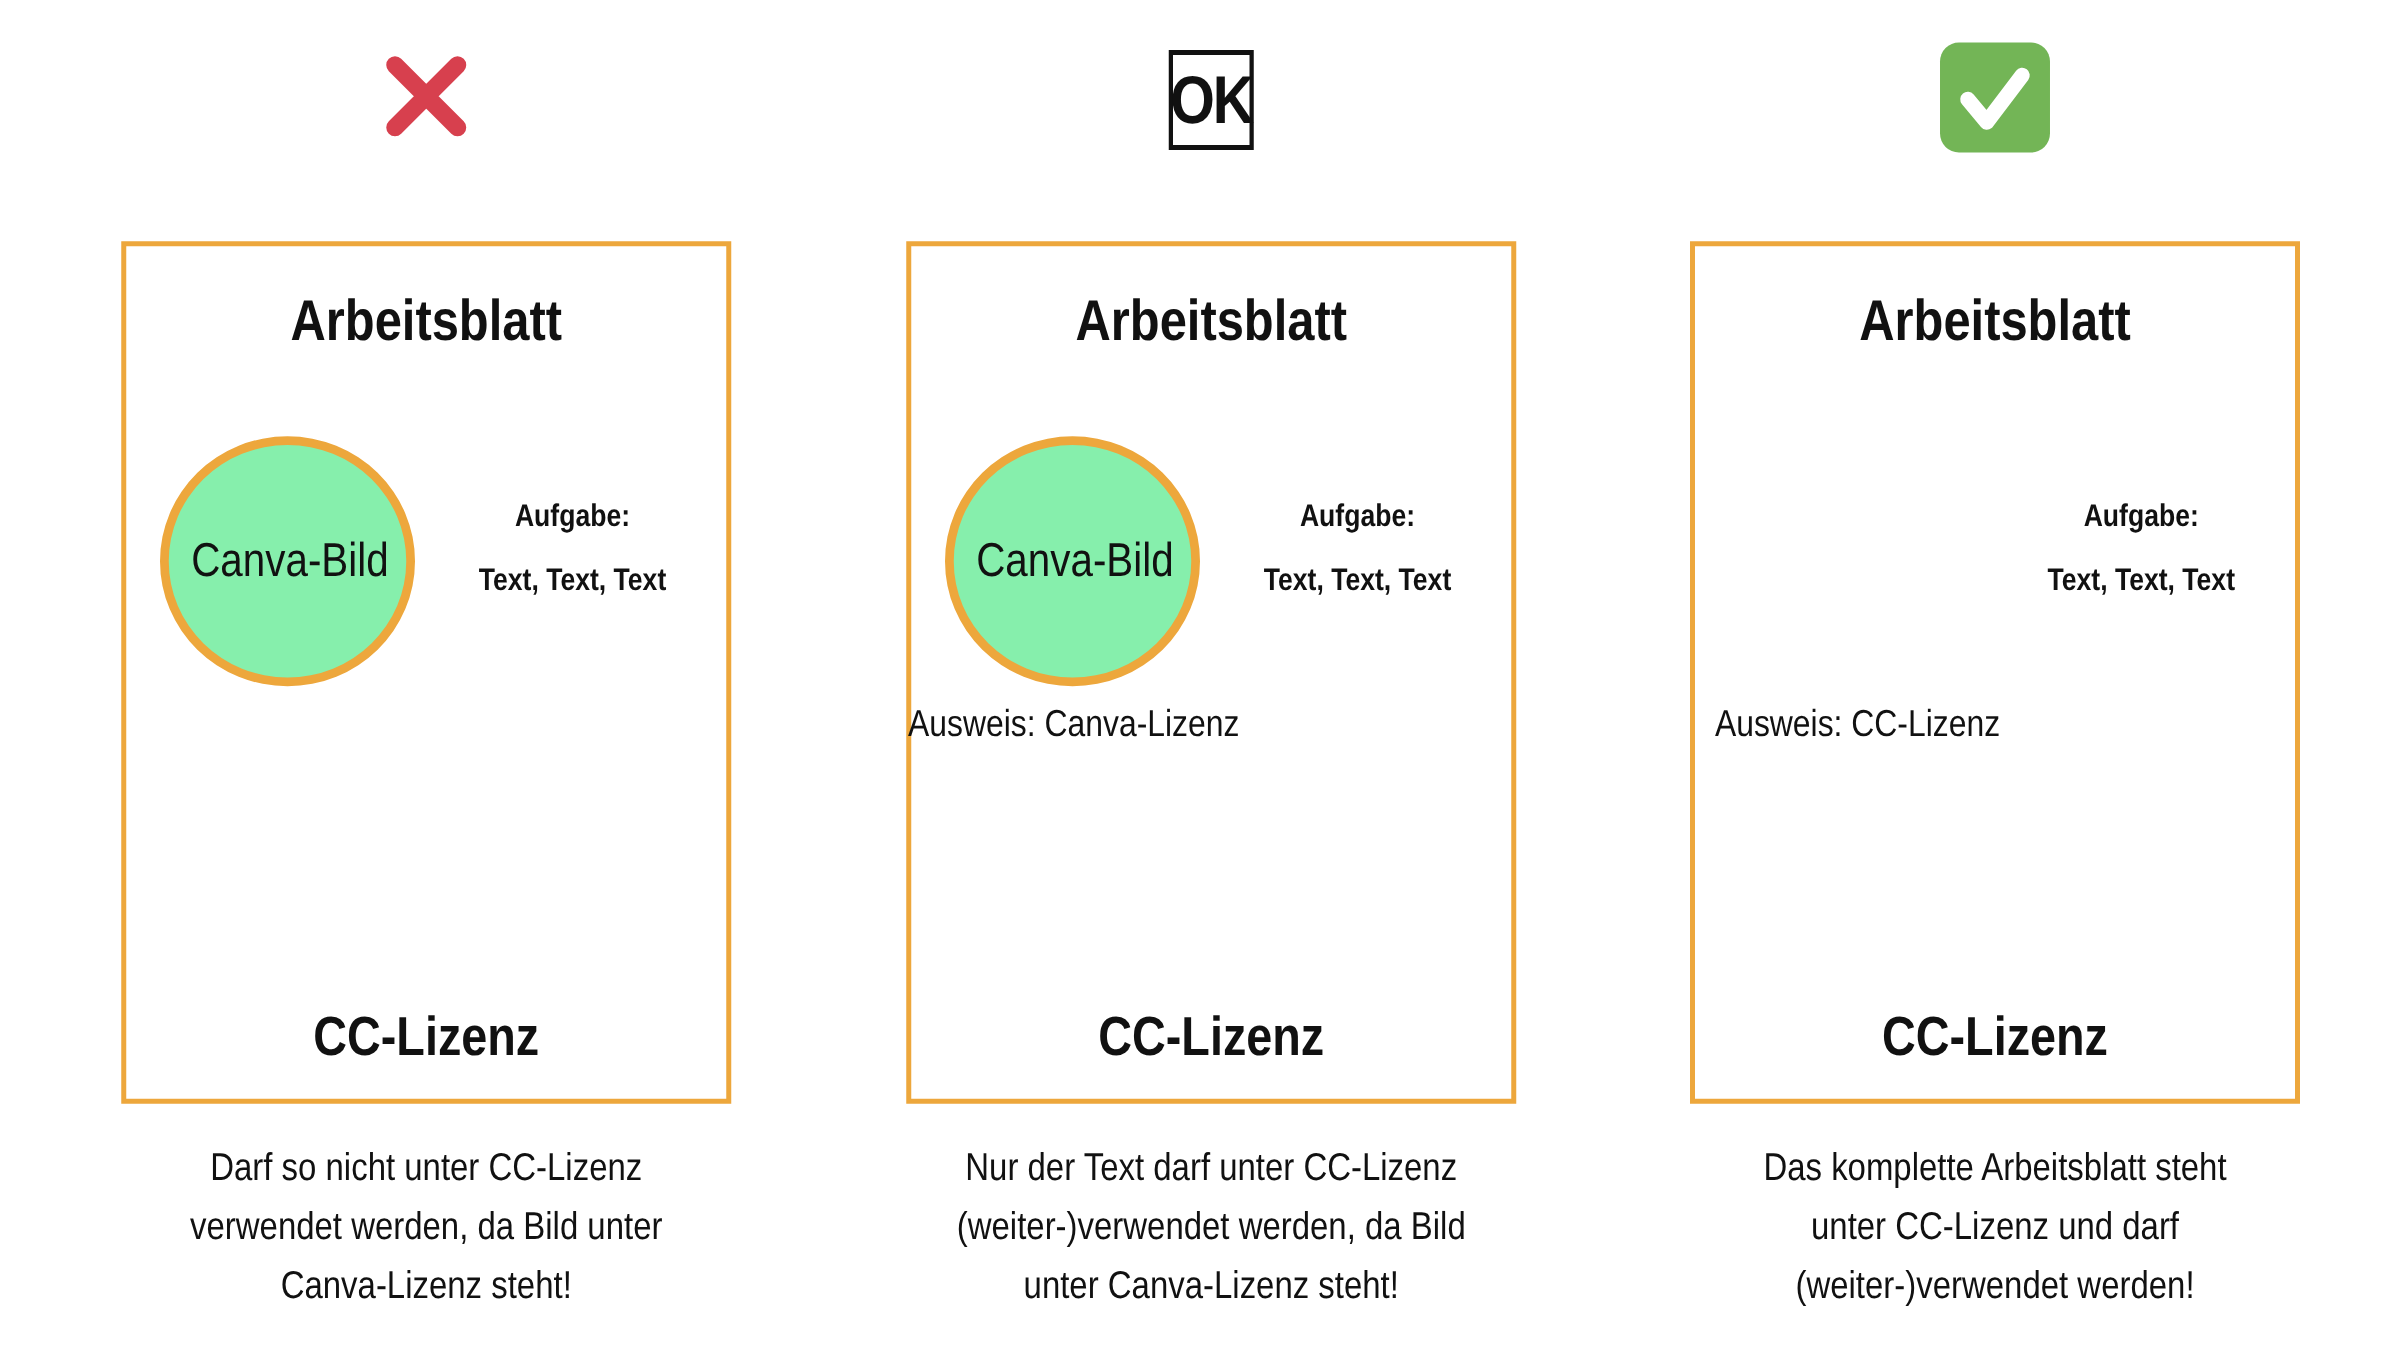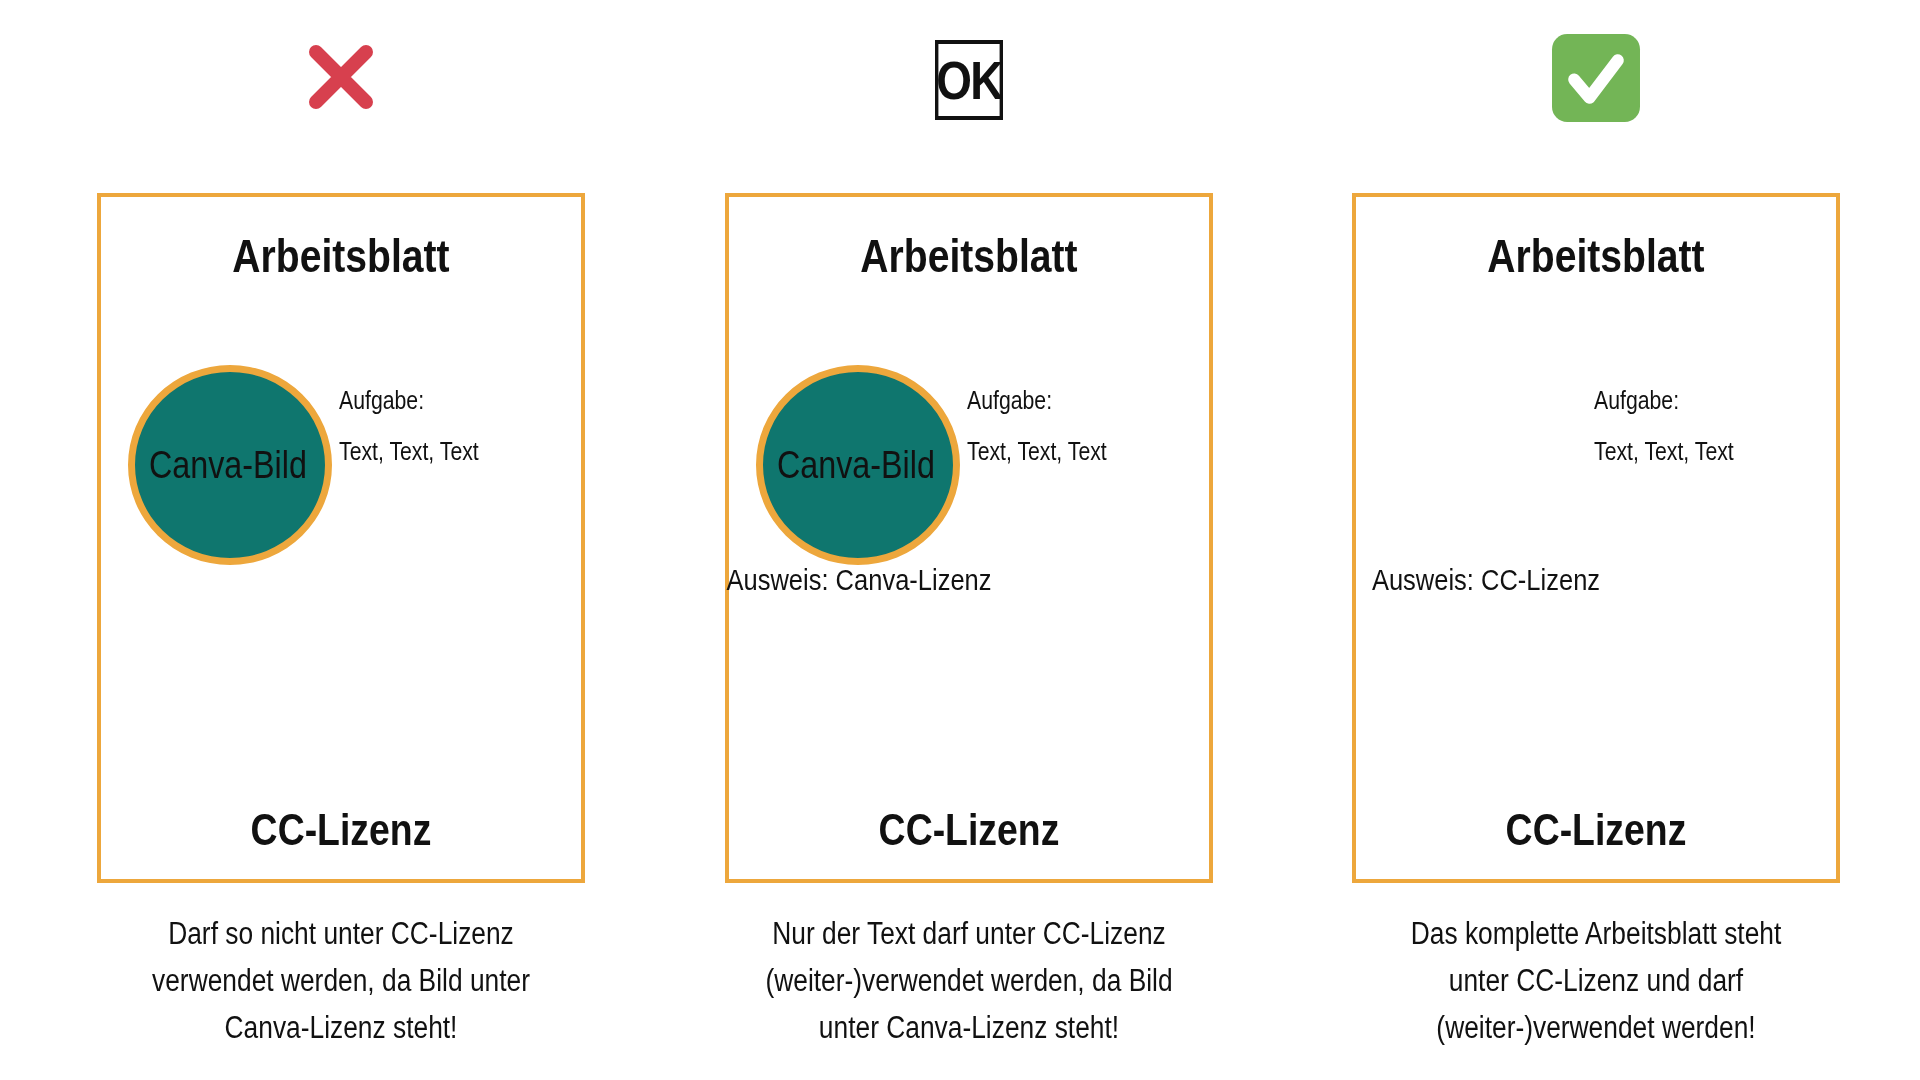--- a/index.html
+++ b/index.html
@@ -68,44 +68,45 @@
     left: 0;
     width: 100%;
     text-align: center;
     font-size: 46px;
     font-weight: 700;
     white-space: nowrap;
   }
   .image-circle {
     position: absolute;
     left: 27px;
-    top: 168px;
+    top: 152px;
     width: 204px;
     height: 200px;
     border: 7px solid #EDA73C;
     border-radius: 50%;
-    background: #0f766e;
+    background: #86efac;
     display: flex;
     align-items: center;
-    justify-content: flex-start;
+    justify-content: flex-end;
   }
   .circle-label {
     text-align: center;
     font-size: 38px;
     line-height: 44px;
     white-space: nowrap;
   }
   .circle-label.two-line { font-size: 30px; line-height: 40px; }
   .circle-line { display: block; }
   .task-block {
     position: absolute;
     left: 217px;
-    top: 189px;
+    top: 202px;
     width: 280px;
-    text-align: left;
+    text-align: center;
+    font-weight: bold;
   }
   .task-heading { font-size: 25px; white-space: nowrap; }
   .task-text { font-size: 25px; margin-top: 22px; white-space: nowrap; }
   .license-note {
     position: absolute;
     top: 366px;
     left: -60px;
     width: 380px;
     text-align: center;
     font-size: 30px;

